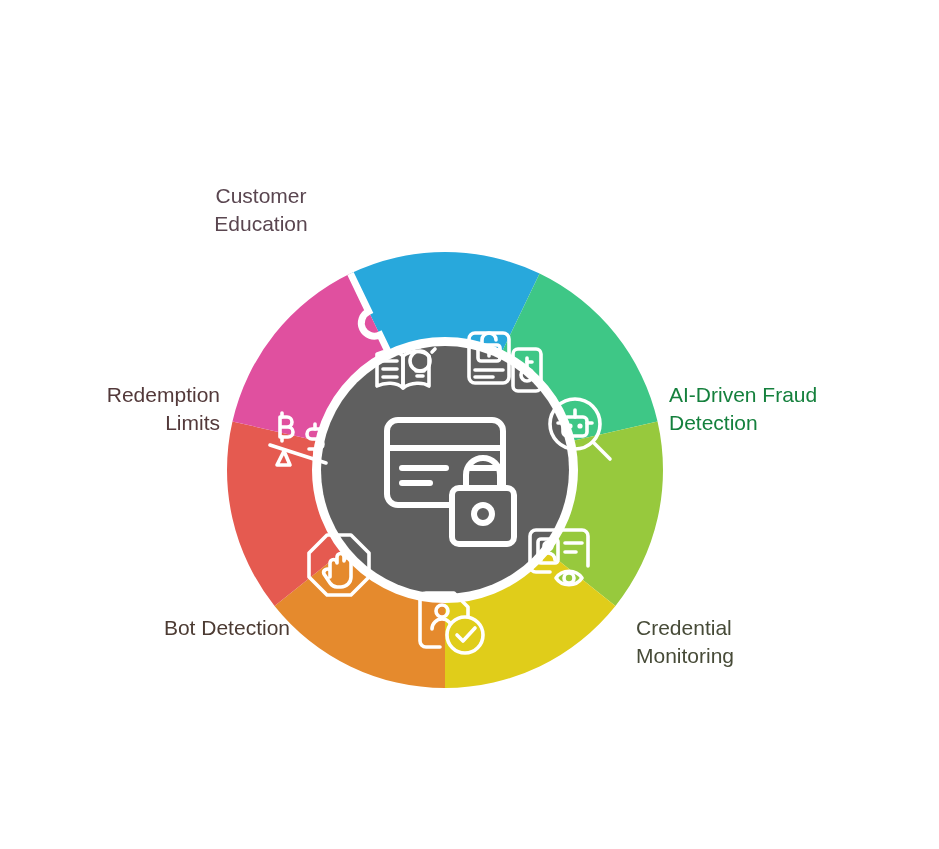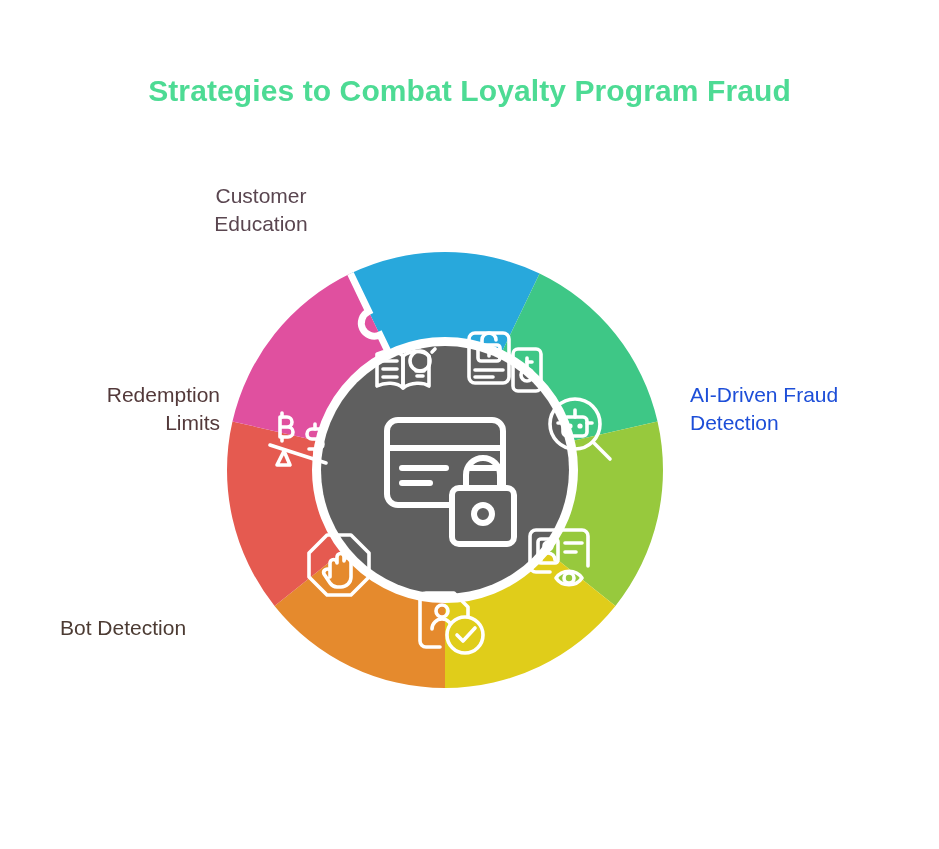--- a/index.html
+++ b/index.html
@@ -14,32 +14,31 @@
     font-size:30px;font-weight:700;color:#4ddb94;letter-spacing:.1px;
     white-space:nowrap;
   }
   #wheel{position:absolute;left:220px;top:245px;width:450px;height:450px;}
   .lbl{
     position:absolute;font-size:21px;line-height:1.32;font-weight:400;
     white-space:pre-line;
   }
   .lbl-tl{left:166px;top:182px;width:190px;text-align:center;color:#5a4650;}
   .lbl-tr{left:561px;top:182px;width:240px;text-align:left;color:#374b52;}
-  .lbl-r  {left:690px;top:381px;width:230px;text-align:left;color:#1d4ed8;}
+  .lbl-r  {left:669px;top:381px;width:230px;text-align:left;color:#15803d;}
   .lbl-br {left:636px;top:614px;width:240px;text-align:left;color:#474b38;}
   .lbl-b  {left:332px;top:704px;width:240px;text-align:center;color:#4a452f;}
-  .lbl-bl {left:60px;top:614px;width:230px;text-align:left;color:#4c3b33;}
+  .lbl-bl {left:60px;top:614px;width:230px;text-align:right;color:#4c3b33;}
   .lbl-l  {left:30px;top:381px;width:190px;text-align:right;color:#53393a;}
 </style>
 </head>
 <body>
 
 <div id="infographic">
 
-  <div id="title">Strategies to Combat Loyalty Program Fraud</div>
 
   <svg id="wheel" viewBox="0 0 450 450">
     <defs>
 
       <clipPath id="ringclip">
         <path d="M225 7 A218 218 0 1 1 224.9 7 Z"></path>
       </clipPath>
     </defs>
 
     <g id="ring">
@@ -169,17 +168,19 @@
       <path d="M52 24 h-8 a5 5 0 0 0 0 10 h6 a5 5 0 0 1 0 10 h-9"></path>
       <line x1="47" y1="19" x2="47" y2="24"></line>
       <line x1="47" y1="44" x2="47" y2="49"></line>
     </g>
   </svg>
 
   <div class="lbl lbl-tl">Customer
 Education</div>
   <div class="lbl lbl-r">AI-Driven Fraud
 Detection</div>
+  <div class="lbl lbl-br">Credential
+Monitoring</div>
   <div class="lbl lbl-bl">Bot Detection</div>
   <div class="lbl lbl-l">Redemption
 Limits</div>
 
 </div>
 
 </body></html>

